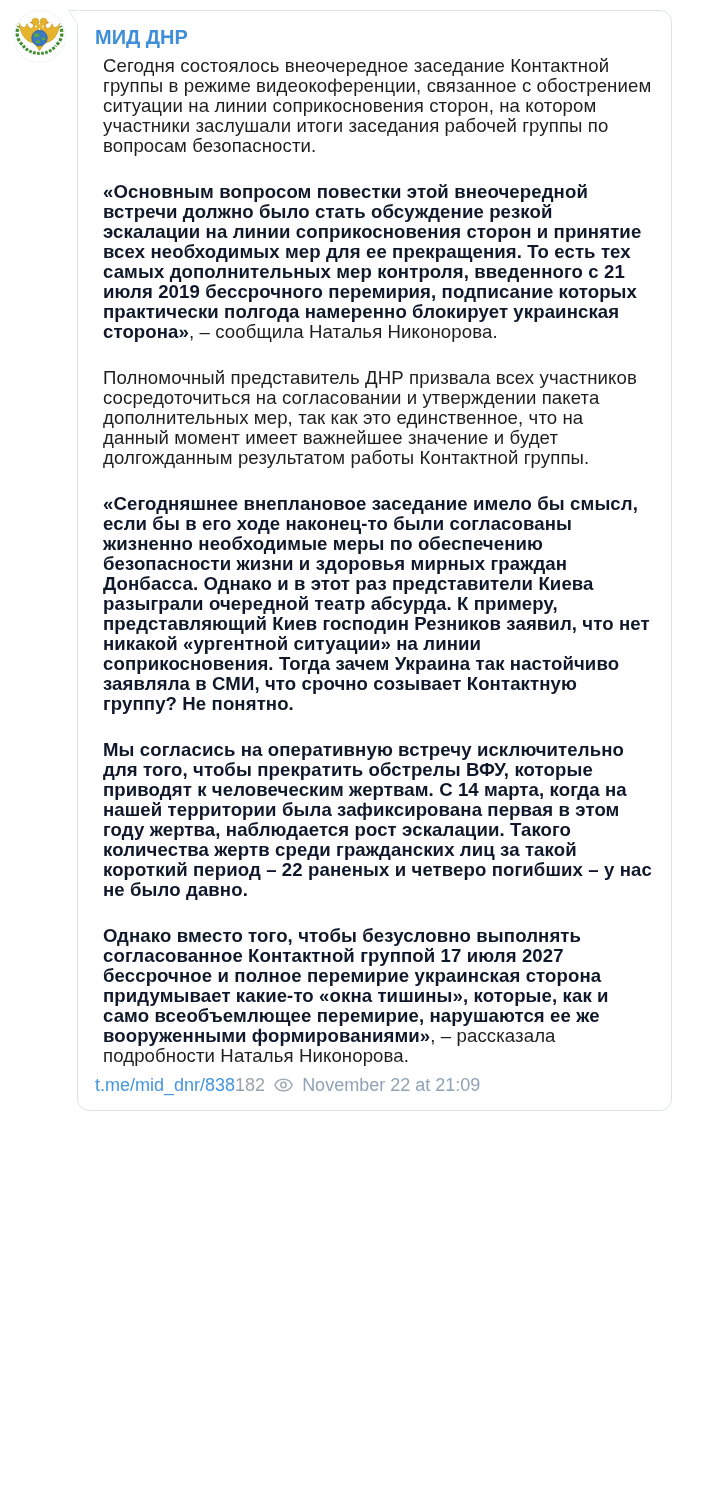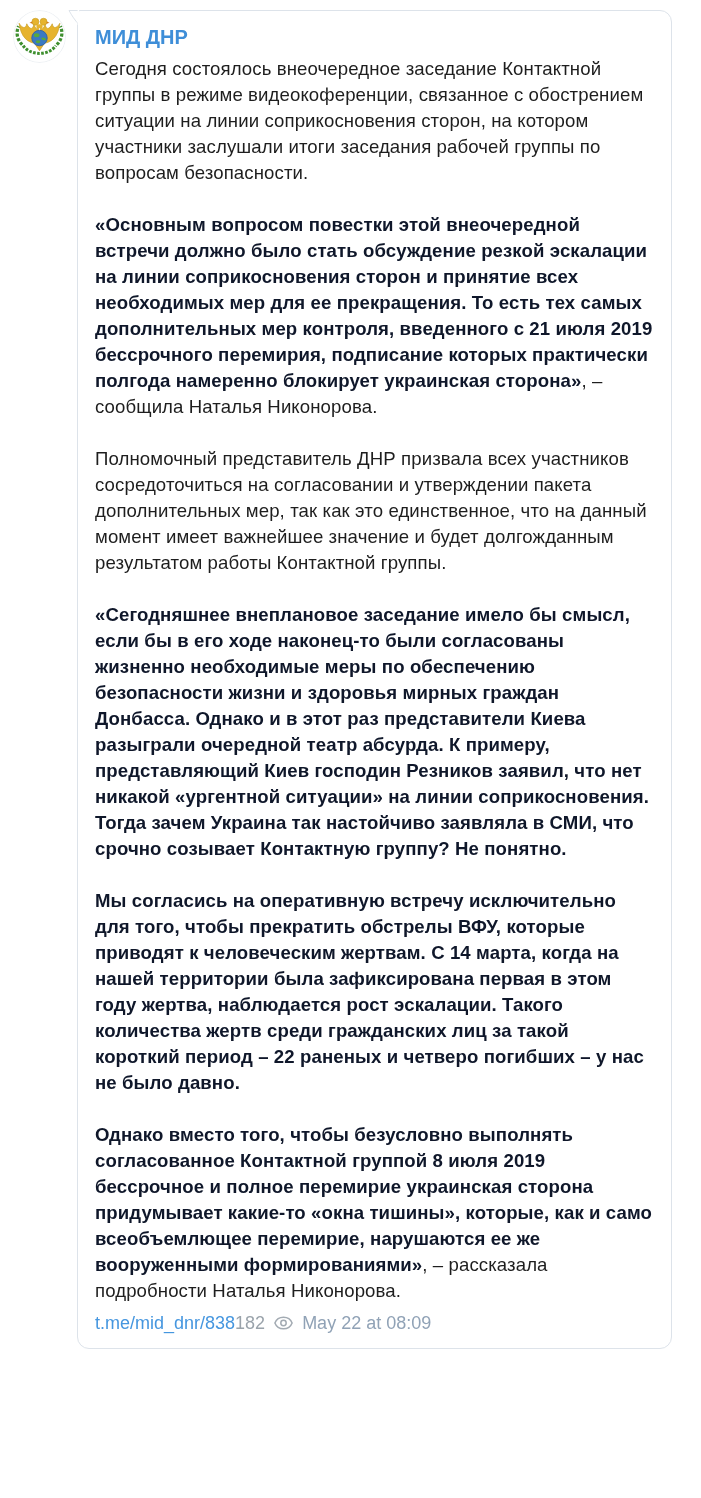--- a/index.html
+++ b/index.html
@@ -39,23 +39,23 @@
   .channel-name {
     color: #3e8ed8;
     font-weight: 700;
     font-size: 20px;
     line-height: 24px;
     margin-bottom: 7px;
     cursor: pointer;
     display: inline-block;
   }
   .message-text p {
-    margin: 0 0 26px 0;
+    margin: 0 0 26px 8px;
     font-size: 18.6px;
-    line-height: 26px;
+    line-height: 20px;
     color: #1e1e1e;
     letter-spacing: 0.1px;
   }
   .message-text p:last-of-type { margin-bottom: 6px; }
   .seg-bold { font-weight: 700; color: #0f172a; }
   .msg-footer {
     display: flex;
     justify-content: flex-start;
     align-items: center;
     margin-top: 2px;
@@ -119,31 +119,31 @@
     <div>
       <span class="channel-name">МИД ДНР</span>
     </div>
 
     <div class="message-text">
       <p><span class="seg-bold"></span><span>Сегодня состоялось внеочередное заседание Контактной группы в режиме видеокоференции, связанное с обострением ситуации на линии соприкосновения сторон, на котором участники заслушали итоги заседания рабочей группы по вопросам безопасности.</span></p>
       <p><span class="seg-bold">«Основным вопросом повестки этой внеочередной встречи должно было стать обсуждение резкой эскалации на линии соприкосновения сторон и принятие всех необходимых мер для ее прекращения. То есть тех самых дополнительных мер контроля, введенного с 21 июля 2019 бессрочного перемирия, подписание которых практически полгода намеренно блокирует украинская сторона»</span><span>, – сообщила Наталья Никонорова.</span></p>
       <p><span class="seg-bold"></span><span>Полномочный представитель ДНР призвала всех участников сосредоточиться на согласовании и утверждении пакета дополнительных мер, так как это единственное, что на данный момент имеет важнейшее значение и будет долгожданным результатом работы Контактной группы.</span></p>
       <p><span class="seg-bold">«Сегодняшнее внеплановое заседание имело бы смысл, если бы в его ходе наконец-то были согласованы жизненно необходимые меры по обеспечению безопасности жизни и здоровья мирных граждан Донбасса. Однако и в этот раз представители Киева разыграли очередной театр абсурда. К примеру, представляющий Киев господин Резников заявил, что нет никакой «ургентной ситуации» на линии соприкосновения. Тогда зачем Украина так настойчиво заявляла в СМИ, что срочно созывает Контактную группу? Не понятно.</span><span></span></p>
       <p><span class="seg-bold">Мы согласись на оперативную встречу исключительно для того, чтобы прекратить обстрелы ВФУ, которые приводят к человеческим жертвам. С 14 марта, когда на нашей территории была зафиксирована первая в этом году жертва, наблюдается рост эскалации. Такого количества жертв среди гражданских лиц за такой короткий период – 22 раненых и четверо погибших – у нас не было давно.</span><span></span></p>
-      <p><span class="seg-bold">Однако вместо того, чтобы безусловно выполнять согласованное Контактной группой 8 июля 2019 бессрочное и полное перемирие украинская сторона придумывает какие-то «окна тишины», которые, как и само всеобъемлющее перемирие, нарушаются ее же вооруженными формированиями»</span><span>, – рассказала подробности Наталья Никонорова.</span></p>
+      <p><span class="seg-bold">Однако вместо того, чтобы безусловно выполнять согласованное Контактной группой 17 июля 2027 бессрочное и полное перемирие украинская сторона придумывает какие-то «окна тишины», которые, как и само всеобъемлющее перемирие, нарушаются ее же вооруженными формированиями»</span><span>, – рассказала подробности Наталья Никонорова.</span></p>
     </div>
 
     <div class="msg-footer">
       <a class="msg-link">t.me/mid_dnr/838</a>
       <div class="msg-meta">
         <span class="views-count">182</span>
         <span class="eye-icon">
           <svg width="19" height="14" viewBox="0 0 19 14">
             <path d="M9.5 1.2 C5.4 1.2 2.2 3.6 0.9 7 C2.2 10.4 5.4 12.8 9.5 12.8 C13.6 12.8 16.8 10.4 18.1 7 C16.8 3.6 13.6 1.2 9.5 1.2 Z" fill="none" stroke="#a3abb3" stroke-width="1.5"></path>
             <circle cx="9.5" cy="7" r="2.7" fill="none" stroke="#a3abb3" stroke-width="1.5"></circle>
           </svg>
         </span>
-        <span class="msg-date">May 22 at 08:09</span>
+        <span class="msg-date">November 22 at 21:09</span>
       </div>
     </div>
   </div>
 
 </div>
 
 </body></html>

